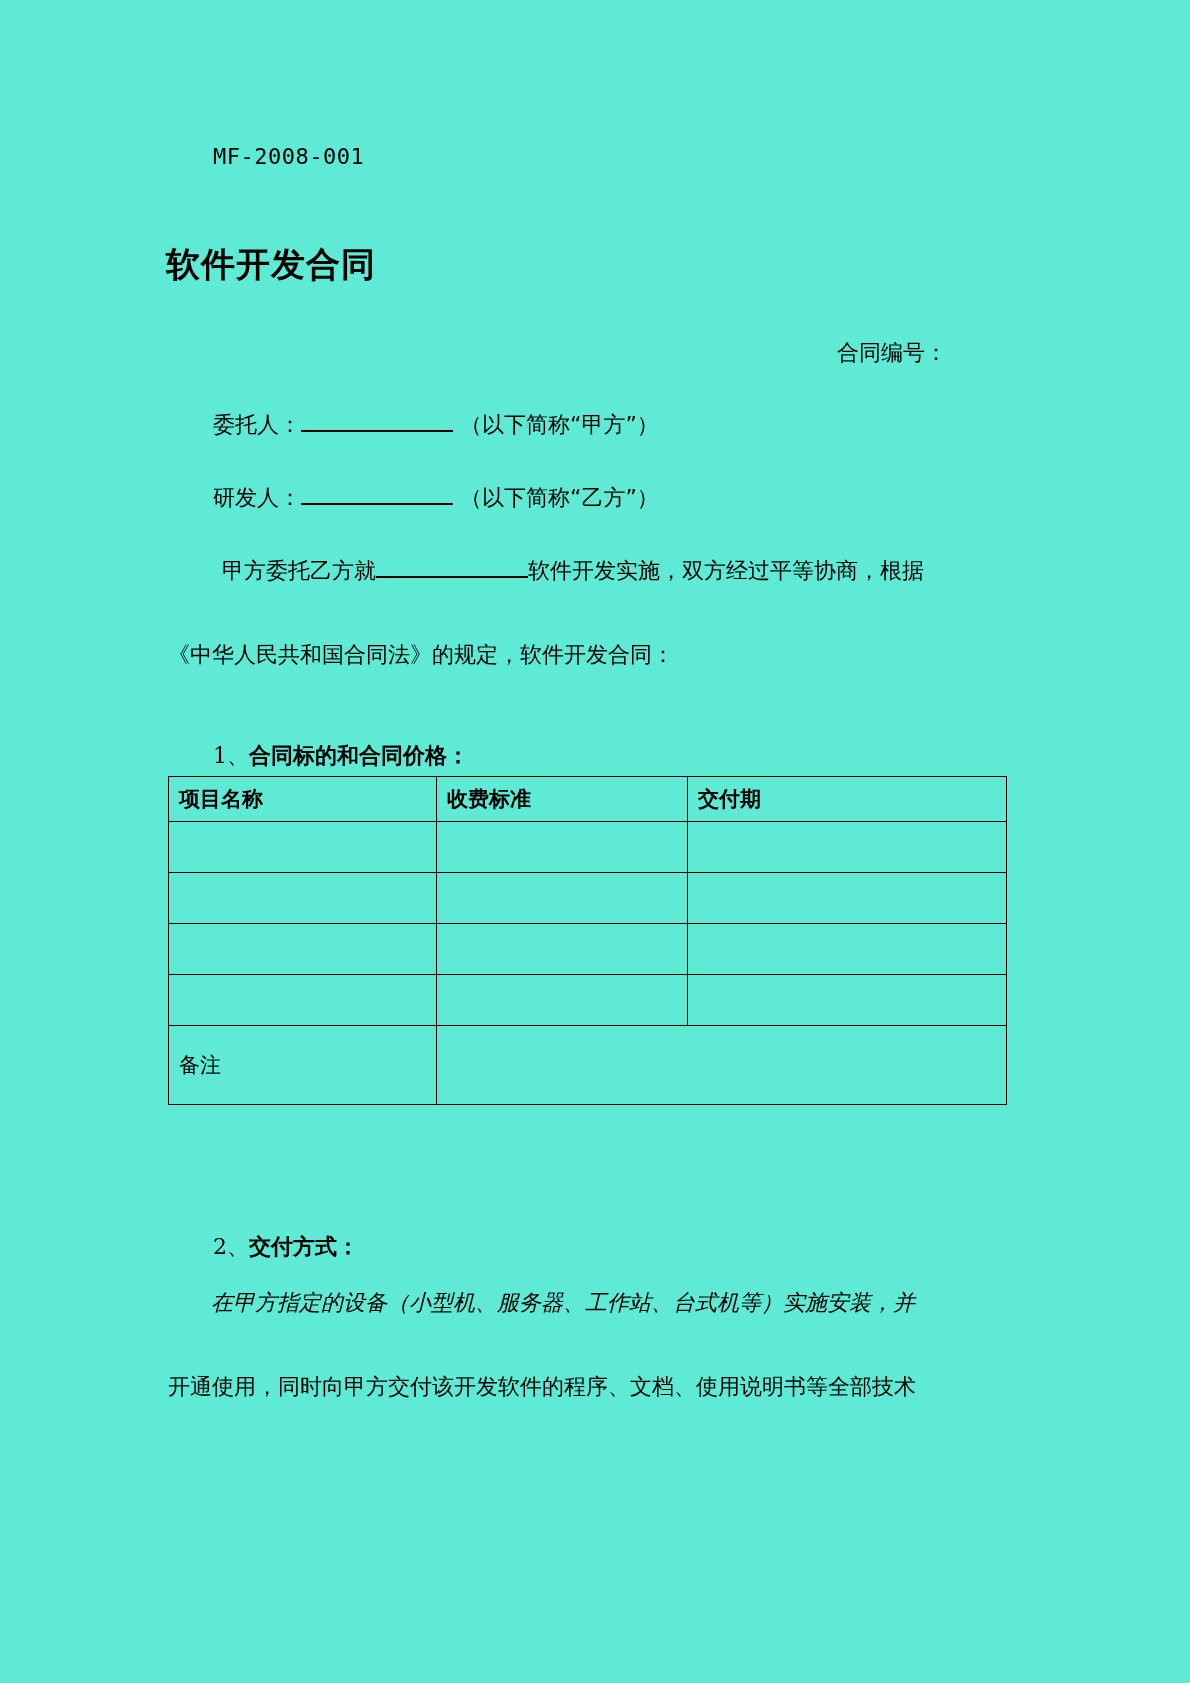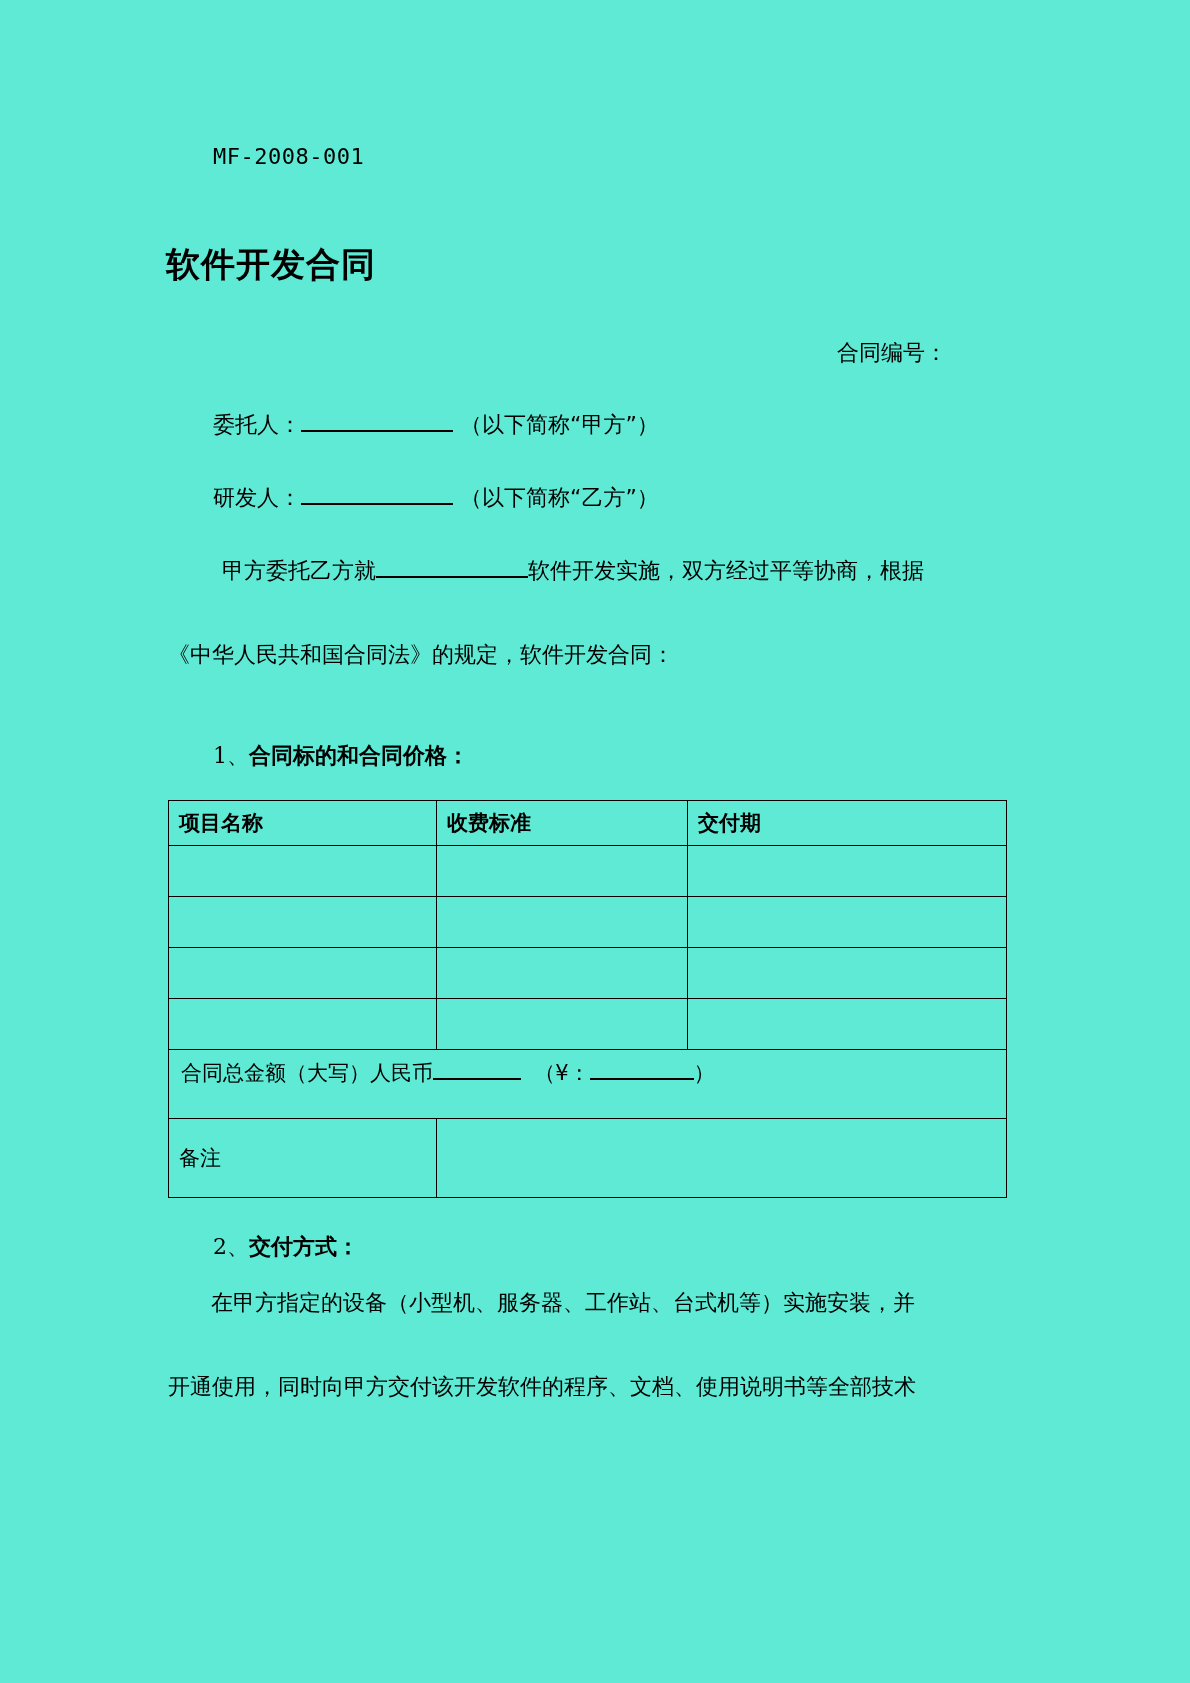--- a/index.html
+++ b/index.html
@@ -98,21 +98,20 @@
   .section-head.s2 { top: 1208px; }
 
   
   .price-table {
     position: absolute;
     left: 168px;
     top: 776px;
     width: 775px;
     border-collapse: collapse;
     table-layout: fixed;
-    margin-top: 24px;
   }
   .price-table td {
     border: 1.6px solid #000;
     font-size: 21px;
     padding: 0 10px;
     vertical-align: middle;
   }
   .price-table .col-name  { width: 247px; }
   .price-table .col-fee   { width: 230px; }
   .price-table .col-term  { width: 298px; }
@@ -138,21 +137,21 @@
 
   .tbl-blank {
     display: inline-block;
     border-bottom: 2px solid #000;
     vertical-align: baseline;
   }
   .tbl-blank-a { width: 88px; }
   .tbl-blank-b { width: 104px; }
 
   
-  .para.p2-line1 { left: 211px; top: 1288px; }
+  .para.p2-line1 { left: 211px; top: 1288px; font-style: italic; }
   .para.p2-line2 { left: 168px; top: 1372px; }
 </style>
 </head>
 <body>
 
 <div class="page">
 
   <div class="doc-code">MF-2008-001</div>
 
   <h1 class="doc-title">软件开发合同</h1>
@@ -197,25 +196,20 @@
       <tr class="data-row">
         <td class="col-name"></td>
         <td class="col-fee"></td>
         <td class="col-term"></td>
       </tr>
       <tr class="data-row">
         <td class="col-name"></td>
         <td class="col-fee"></td>
         <td class="col-term"></td>
       </tr>
-      <tr class="total-row">
-        <td colspan="3">
-          <span class="total-text"><span>合同总金额（大写）人民币</span><span class="tbl-blank tbl-blank-a"></span>&nbsp;&nbsp;<span>（¥：</span><span class="tbl-blank tbl-blank-b"></span><span>）</span></span>
-        </td>
-      </tr>
       <tr class="remark-row">
         <td class="remark-label">备注</td>
         <td colspan="2"></td>
       </tr>
     </tbody>
   </table>
 
   <div class="section-head s2">
     <span class="num">2、</span><span>交付方式：</span>
   </div>

